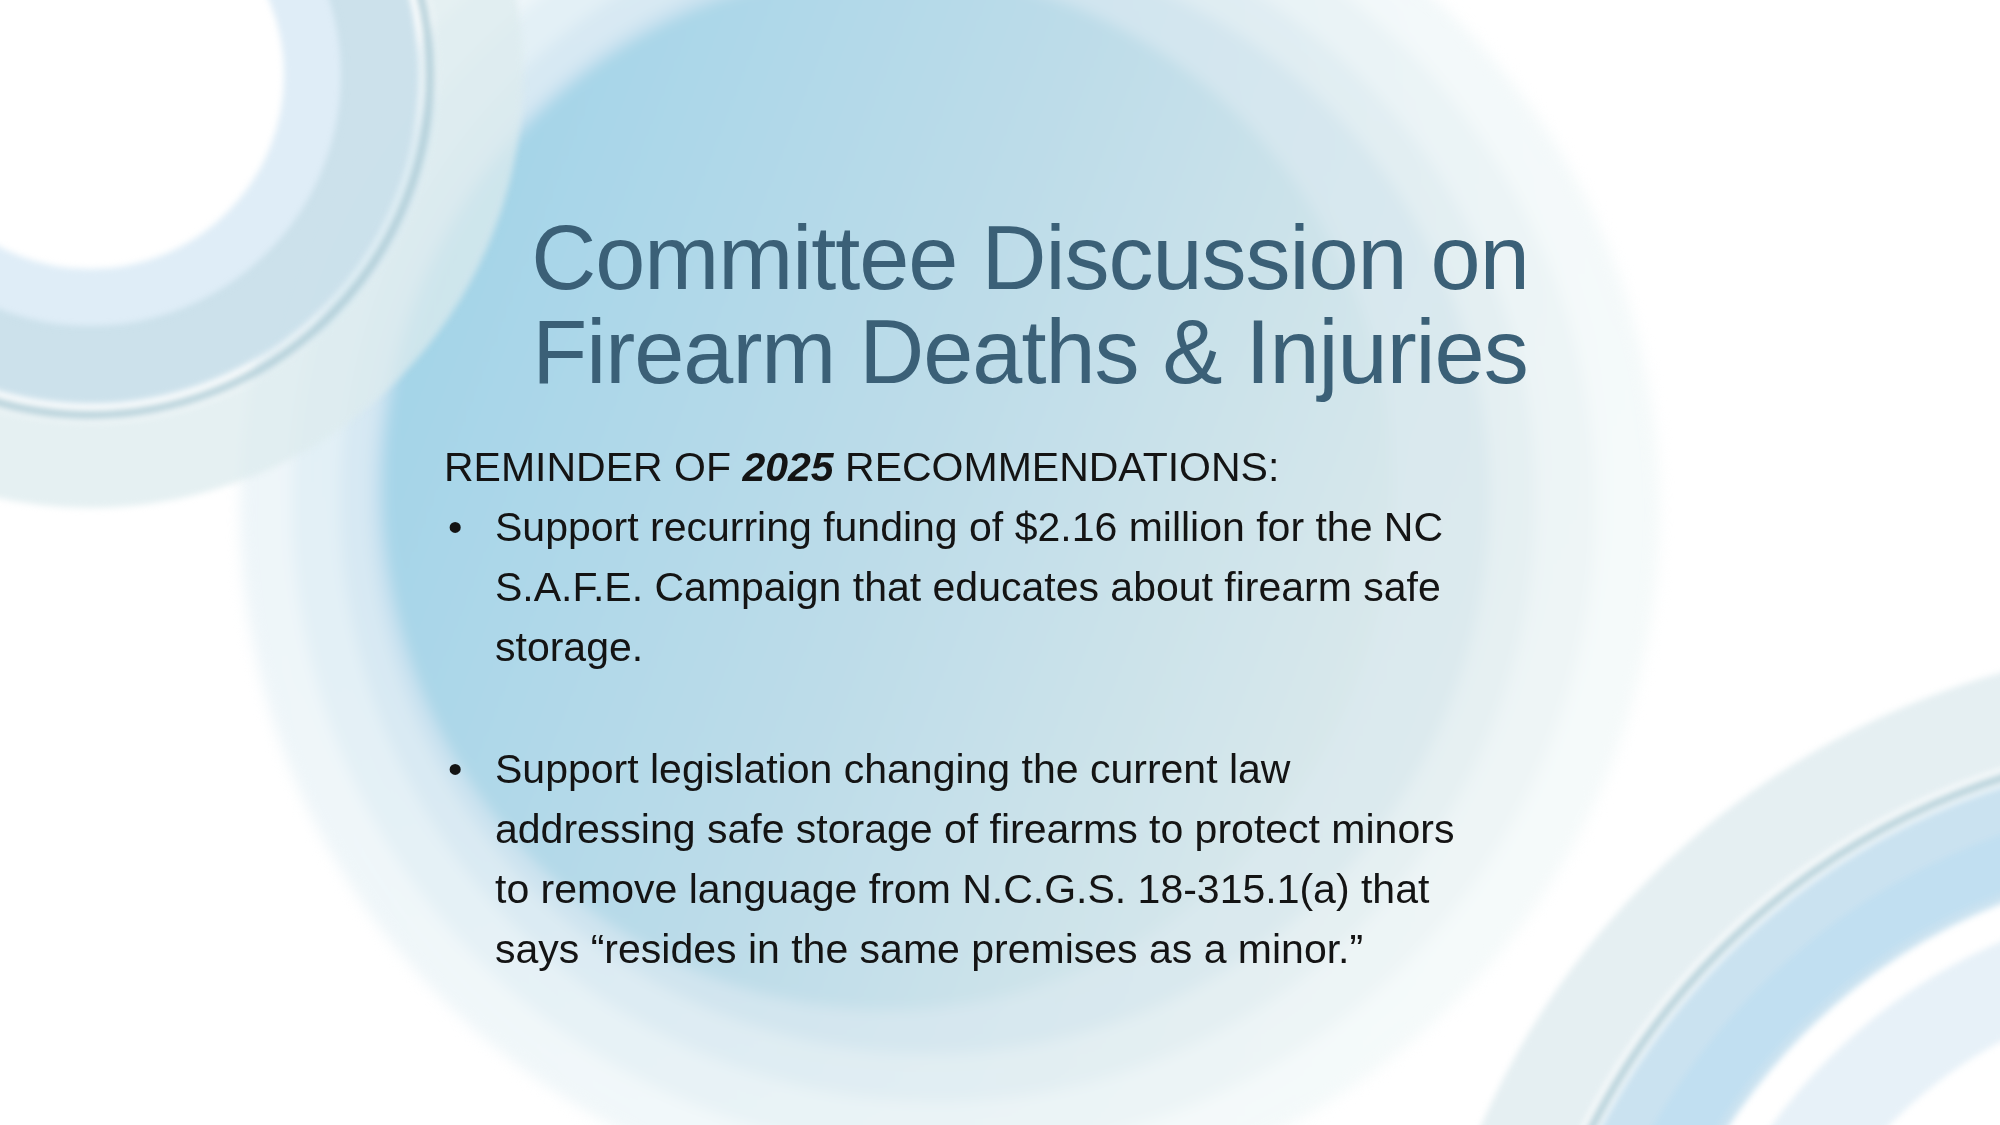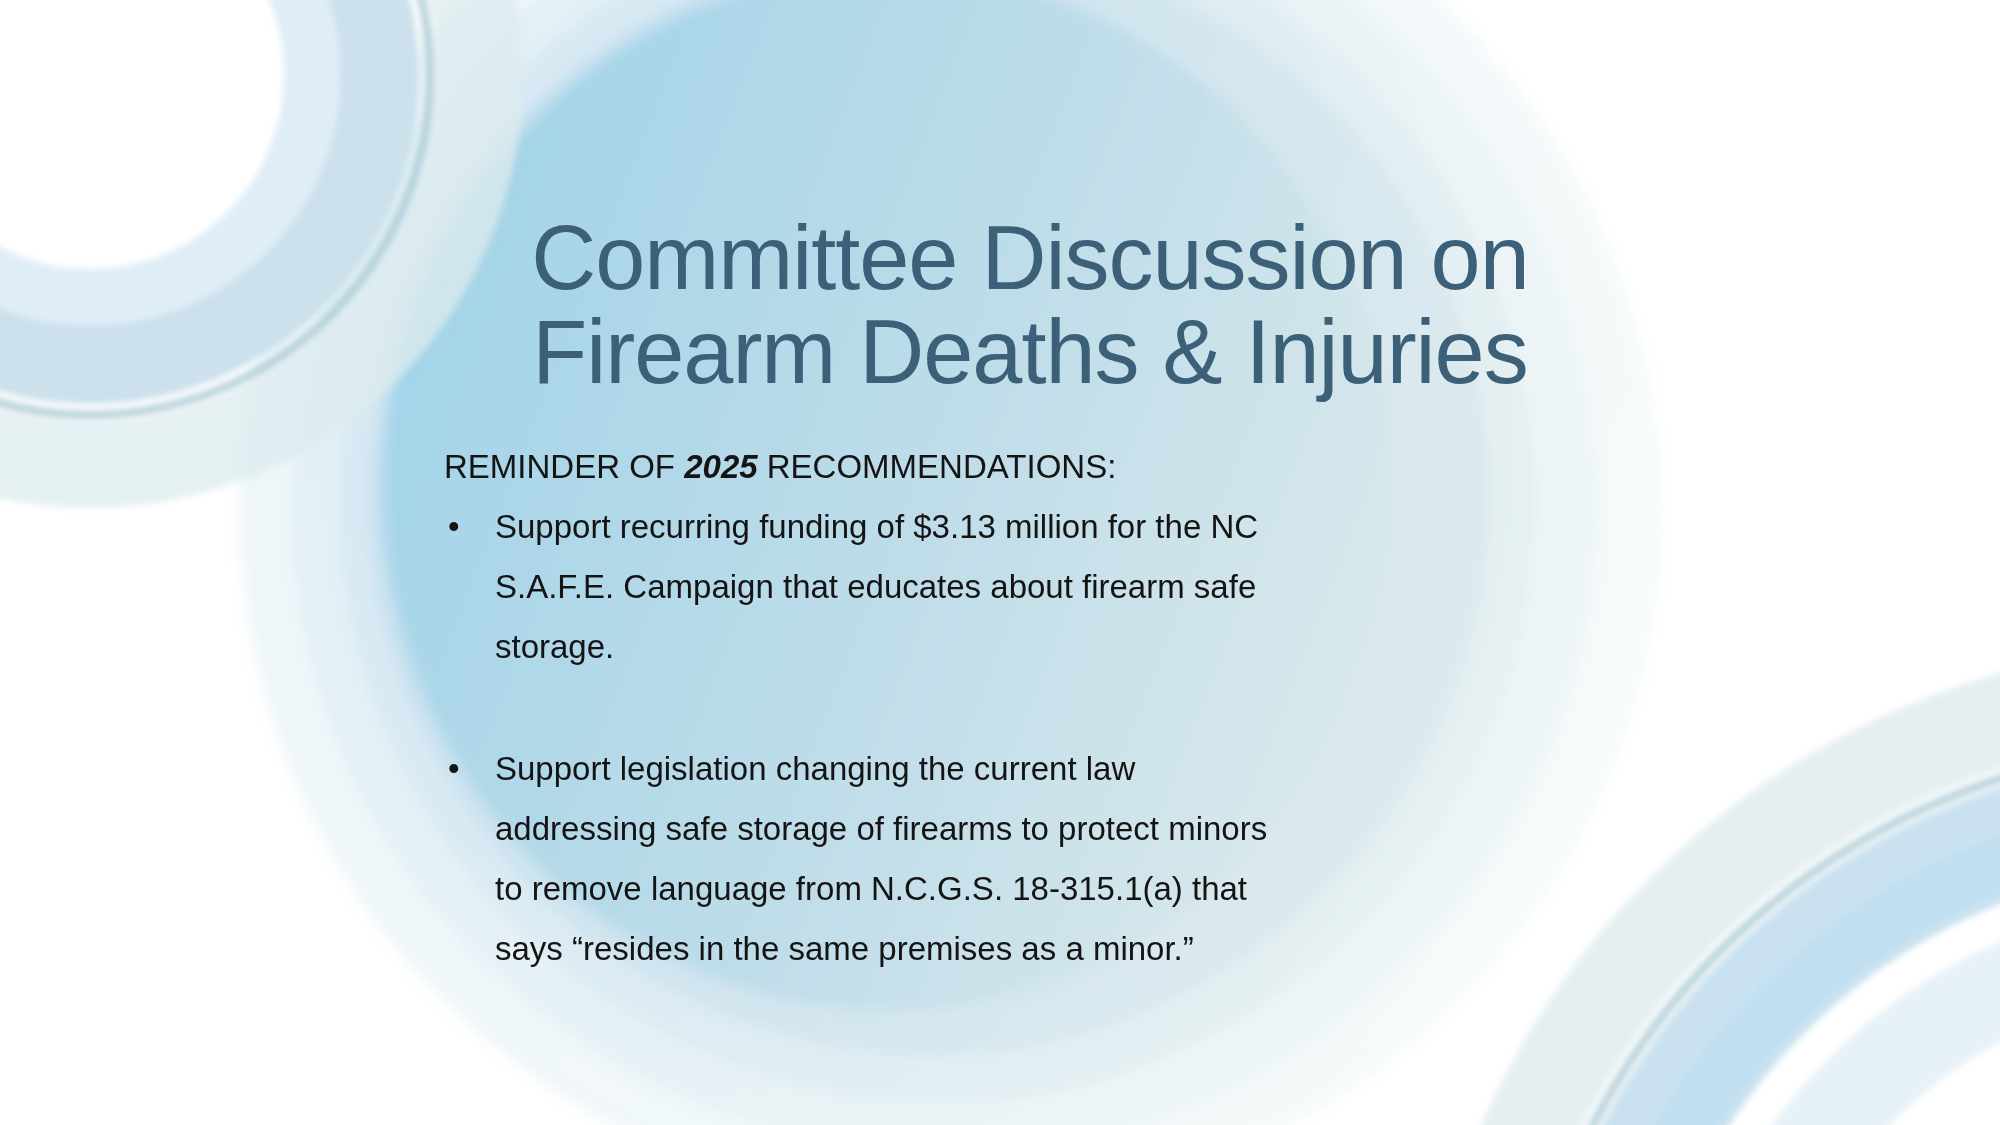--- a/index.html
+++ b/index.html
@@ -37,21 +37,21 @@
   }
   .slide-title .title-line { display: block; }
 
   
   .body-block {
     position: absolute;
     left: 444px;
     top: 437px;
     width: 1250px;
     color: #141414;
-    font-size: 33px;
+    font-size: 41px;
     line-height: 60px;
   }
   .reminder-heading { white-space: nowrap; }
   .reminder-heading .emph {
     font-weight: bold;
     font-style: italic;
   }
   .bullet-list { margin-top: 0; }
   .bullet {
     display: flex;
@@ -123,21 +123,21 @@
   <span class="title-line">Committee Discussion on</span>
   <span class="title-line">Firearm Deaths &amp; Injuries</span>
 </h1>
 
 <div class="body-block">
   <div class="reminder-heading"><span>REMINDER OF </span><span class="emph">2025</span><span> RECOMMENDATIONS:</span></div>
 
   <div class="bullet-list">
     <div class="bullet">
       <span class="marker">•</span>
-      <div class="bullet-text">Support recurring funding of $3.13 million for the NC
+      <div class="bullet-text">Support recurring funding of $2.16 million for the NC
 S.A.F.E. Campaign that educates about firearm safe
 storage.</div>
     </div>
     <div class="bullet">
       <span class="marker">•</span>
       <div class="bullet-text">Support legislation changing the current law
 addressing safe storage of firearms to protect minors
 to remove language from N.C.G.S. 18-315.1(a) that
 says “resides in the same premises as a minor.”</div>
     </div>

